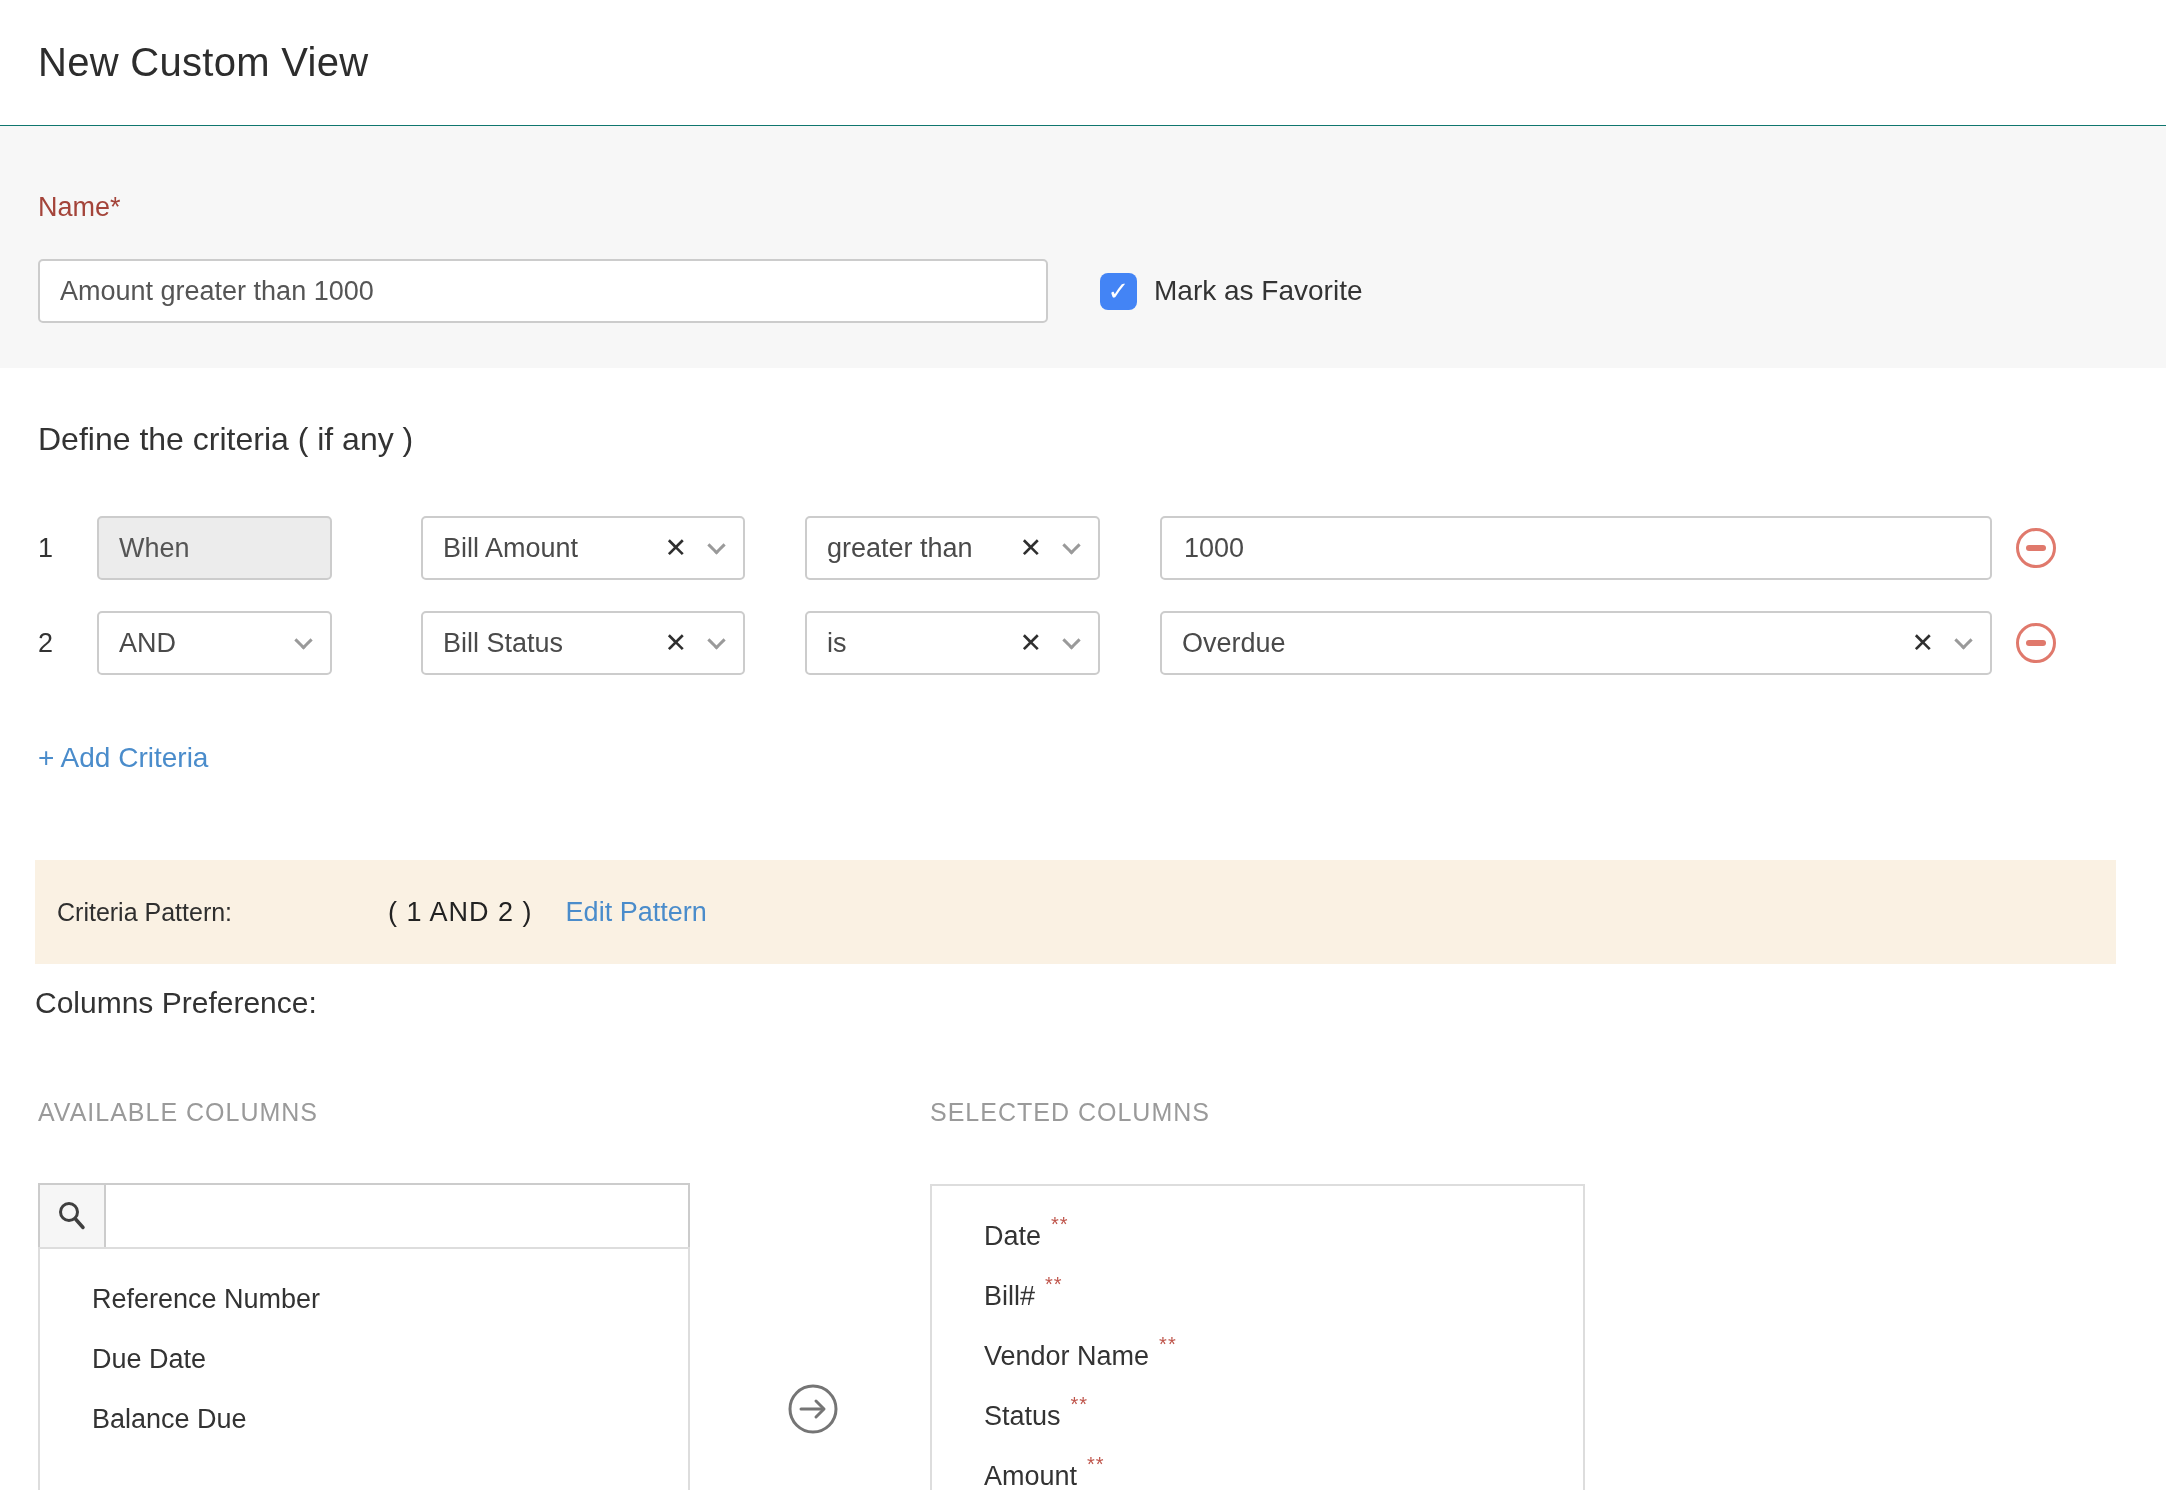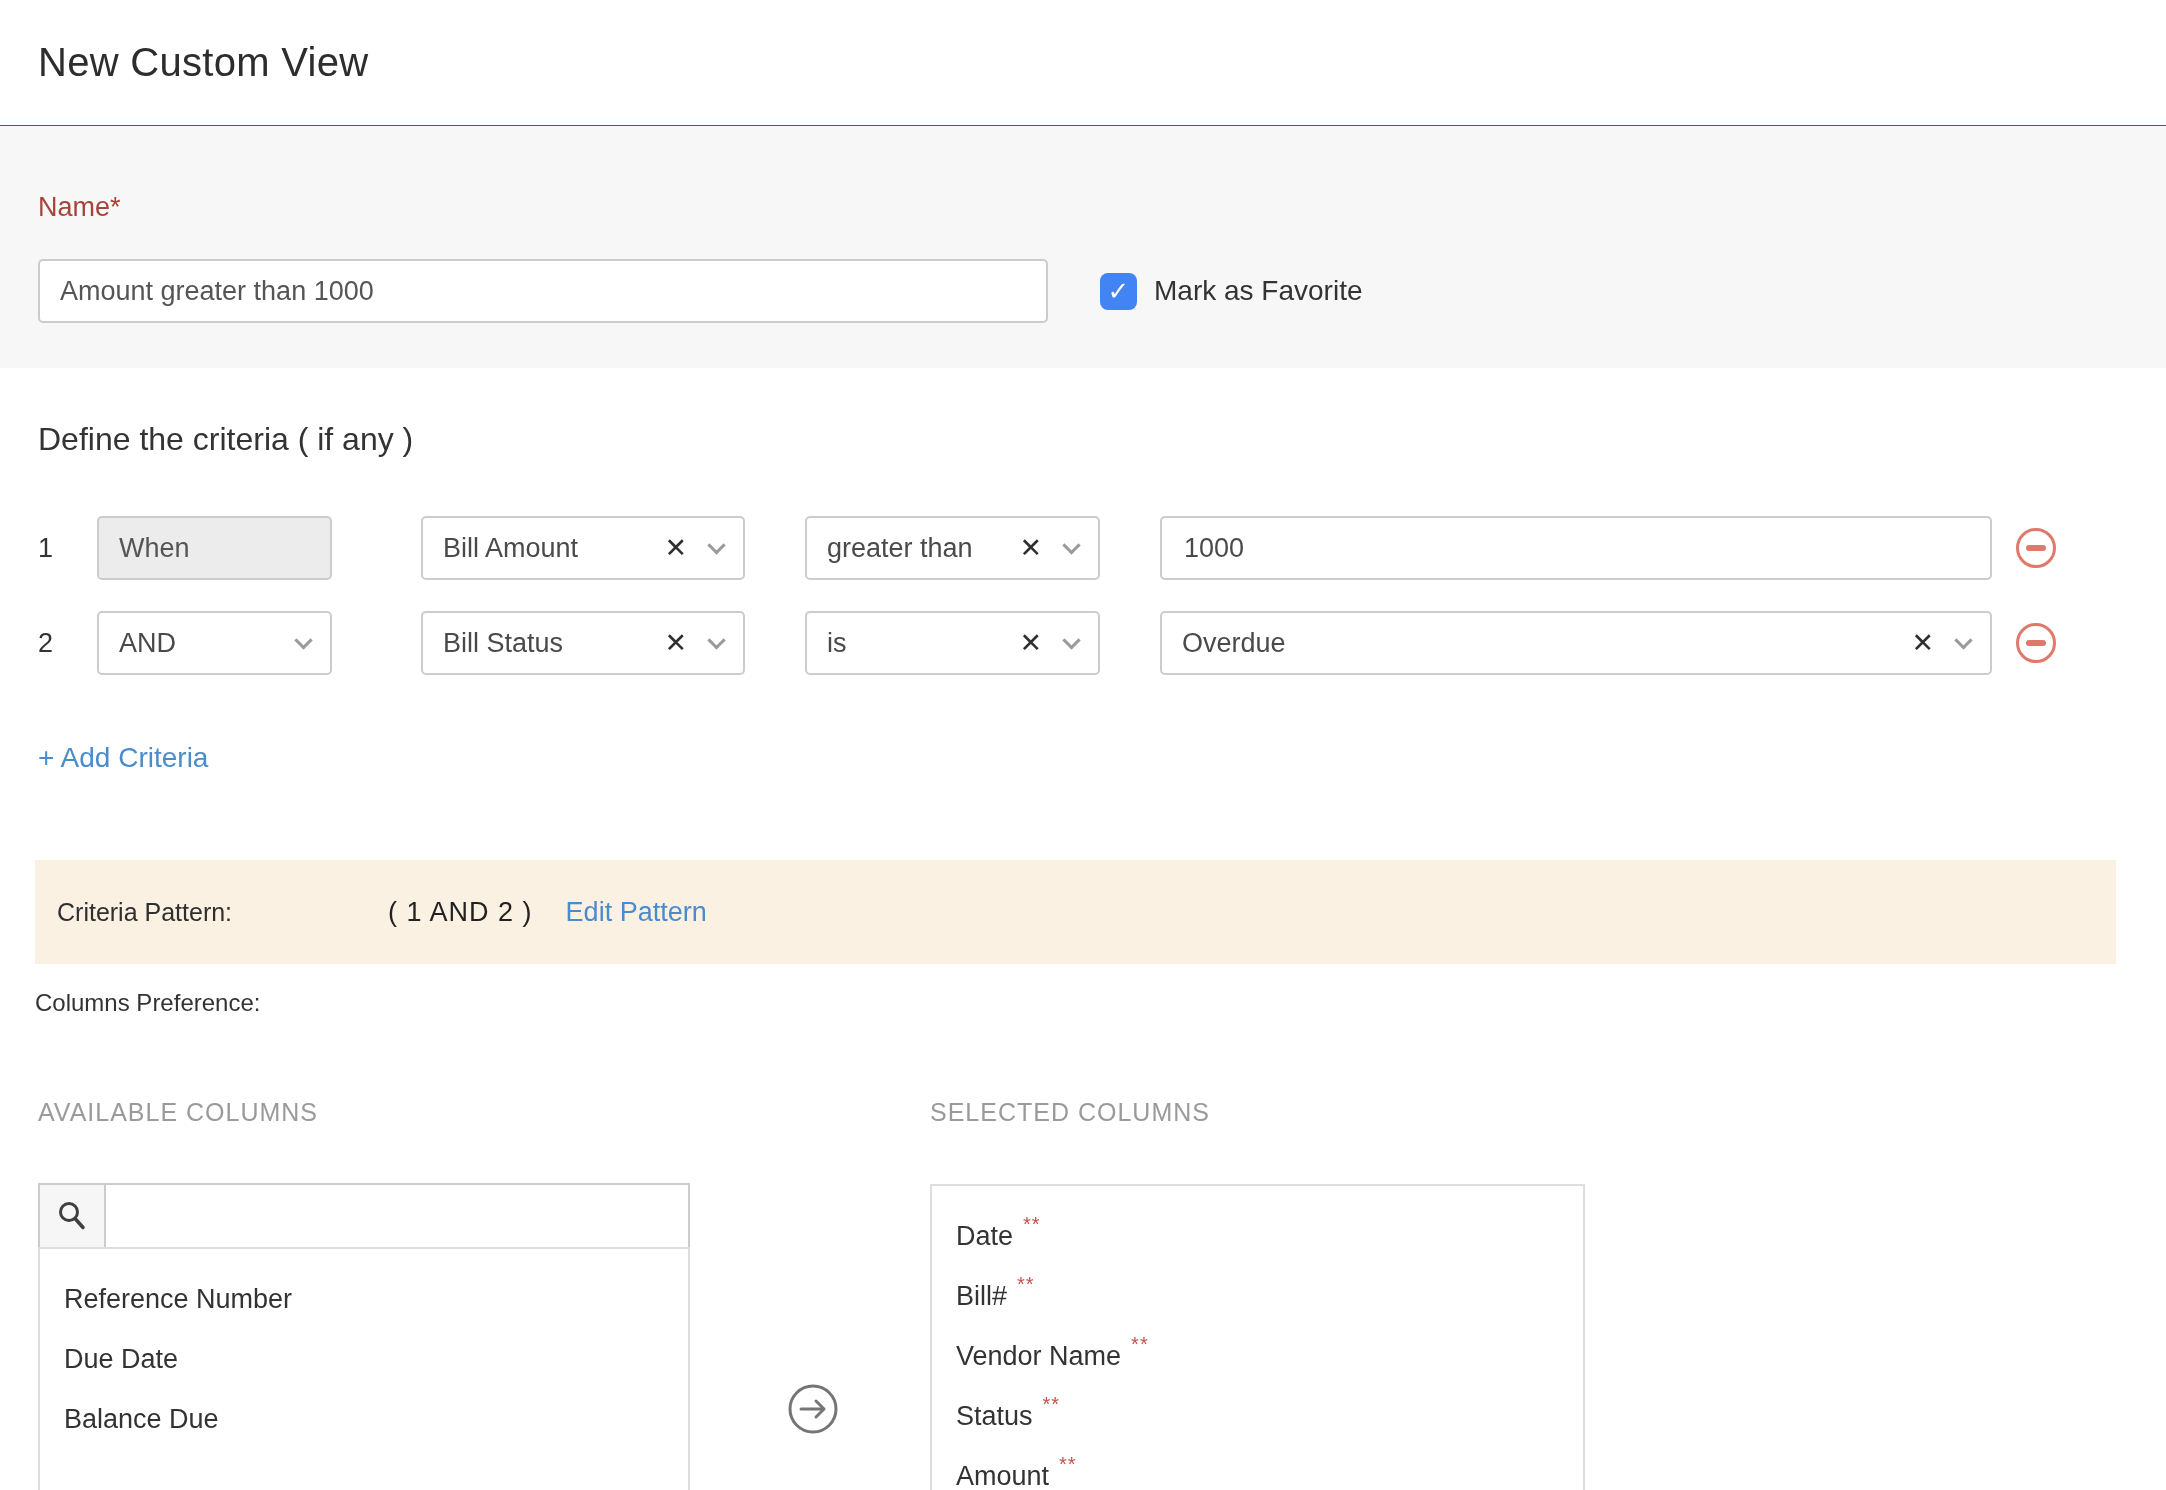--- a/index.html
+++ b/index.html
@@ -79,21 +79,21 @@
   
   .pattern-bar {
     margin:86px 50px 0 35px; height:104px; background:#faf1e3;
     display:flex; align-items:center; padding:0 22px;
   }
   .pattern-label { font-size:25px; color:#2f2f2f; }
   .pattern-value { font-size:27px; color:#222; margin-left:156px; letter-spacing:1px; }
   .pattern-edit { font-size:27px; color:#4a8ccb; margin-left:33px; cursor:pointer; }
 
   
-  .columns-heading { font-size:24px; color:#333; margin:20px 38px 0 35px; line-height:38px; }
+  .columns-heading { font-size:30px; color:#333; margin:20px 38px 0 35px; line-height:38px; }
   .columns-body { position:relative; height:504px; }
   .col-head { position:absolute; top:76px; font-size:25px; color:#9a9a9a; letter-spacing:1px; }
   .col-head.avail { left:38px; }
   .col-head.sel { left:930px; }
 
   .search-box {
     position:absolute; left:38px; top:161px; width:652px; height:66px;
     border:2px solid #ccc; background:#fff; display:flex; align-items:stretch;
   }
   .search-icon-cell {
@@ -104,21 +104,21 @@
     flex:1; border:0; outline:none; font-family:"Liberation Sans", sans-serif;
     font-size:26px; color:#555; padding:0 16px;
   }
 
   .list-box {
     position:absolute; background:#fff; border:2px solid #ddd; padding-top:20px;
   }
   .list-box.avail { left:38px; top:225px; width:652px; height:600px; }
   .list-box.sel { left:930px; top:162px; width:655px; height:600px; }
   .list-item {
-    height:60px; display:flex; align-items:center; padding-left:24px;
+    height:60px; display:flex; align-items:center; padding-left:52px;
     font-size:27px; color:#333; cursor:pointer;
   }
   .req-mark {
     color:#bf554b; font-size:20px; margin-left:10px;
     position:relative; top:-12px; letter-spacing:1px;
   }
 
   .move-btn {
     position:absolute; left:787px; top:361px; width:52px; height:52px;
     background:transparent; border:0; padding:0; cursor:pointer;

